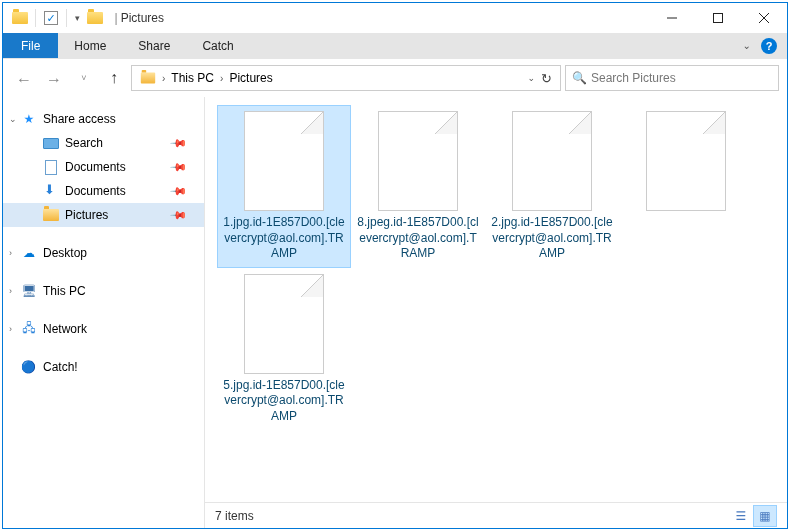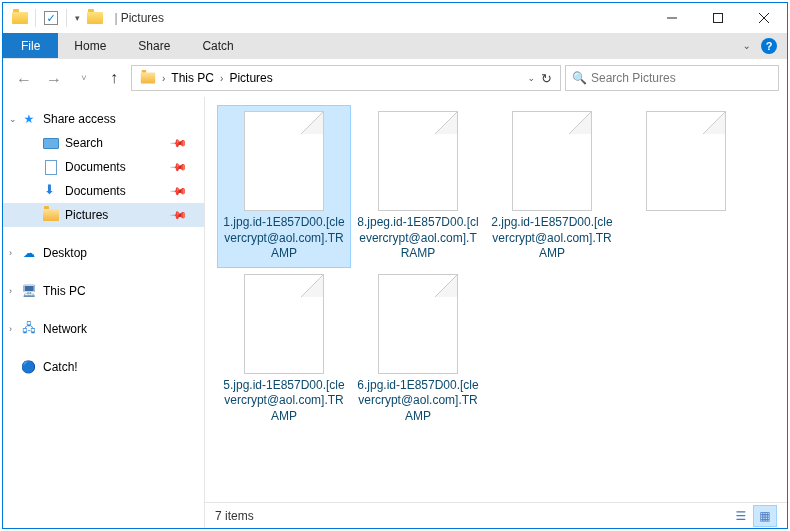--- a/index.html
+++ b/index.html
@@ -239,24 +239,20 @@
             <div class="file-thumb"></div>
             <div class="file-label">2.jpg.id-1E857D00.[clevercrypt@aol.com].TRAMP</div>
           </div>
           <div class="file">
             <div class="file-thumb"></div>
           </div>
           <div class="file">
             <div class="file-thumb"></div>
             <div class="file-label">5.jpg.id-1E857D00.[clevercrypt@aol.com].TRAMP</div>
           </div>
-          <div class="file">
-            <div class="file-thumb"></div>
-            <div class="file-label">6.jpg.id-1E857D00.[clevercrypt@aol.com].TRAMP</div>
-          </div>
         </div>
       <div class="statusbar">
         <span>7 items</span>
         <div class="view-btns">
           <div class="view-btn">☰</div>
           <div class="view-btn active">▦</div>
         </div>
       </div>
     </div>
 

